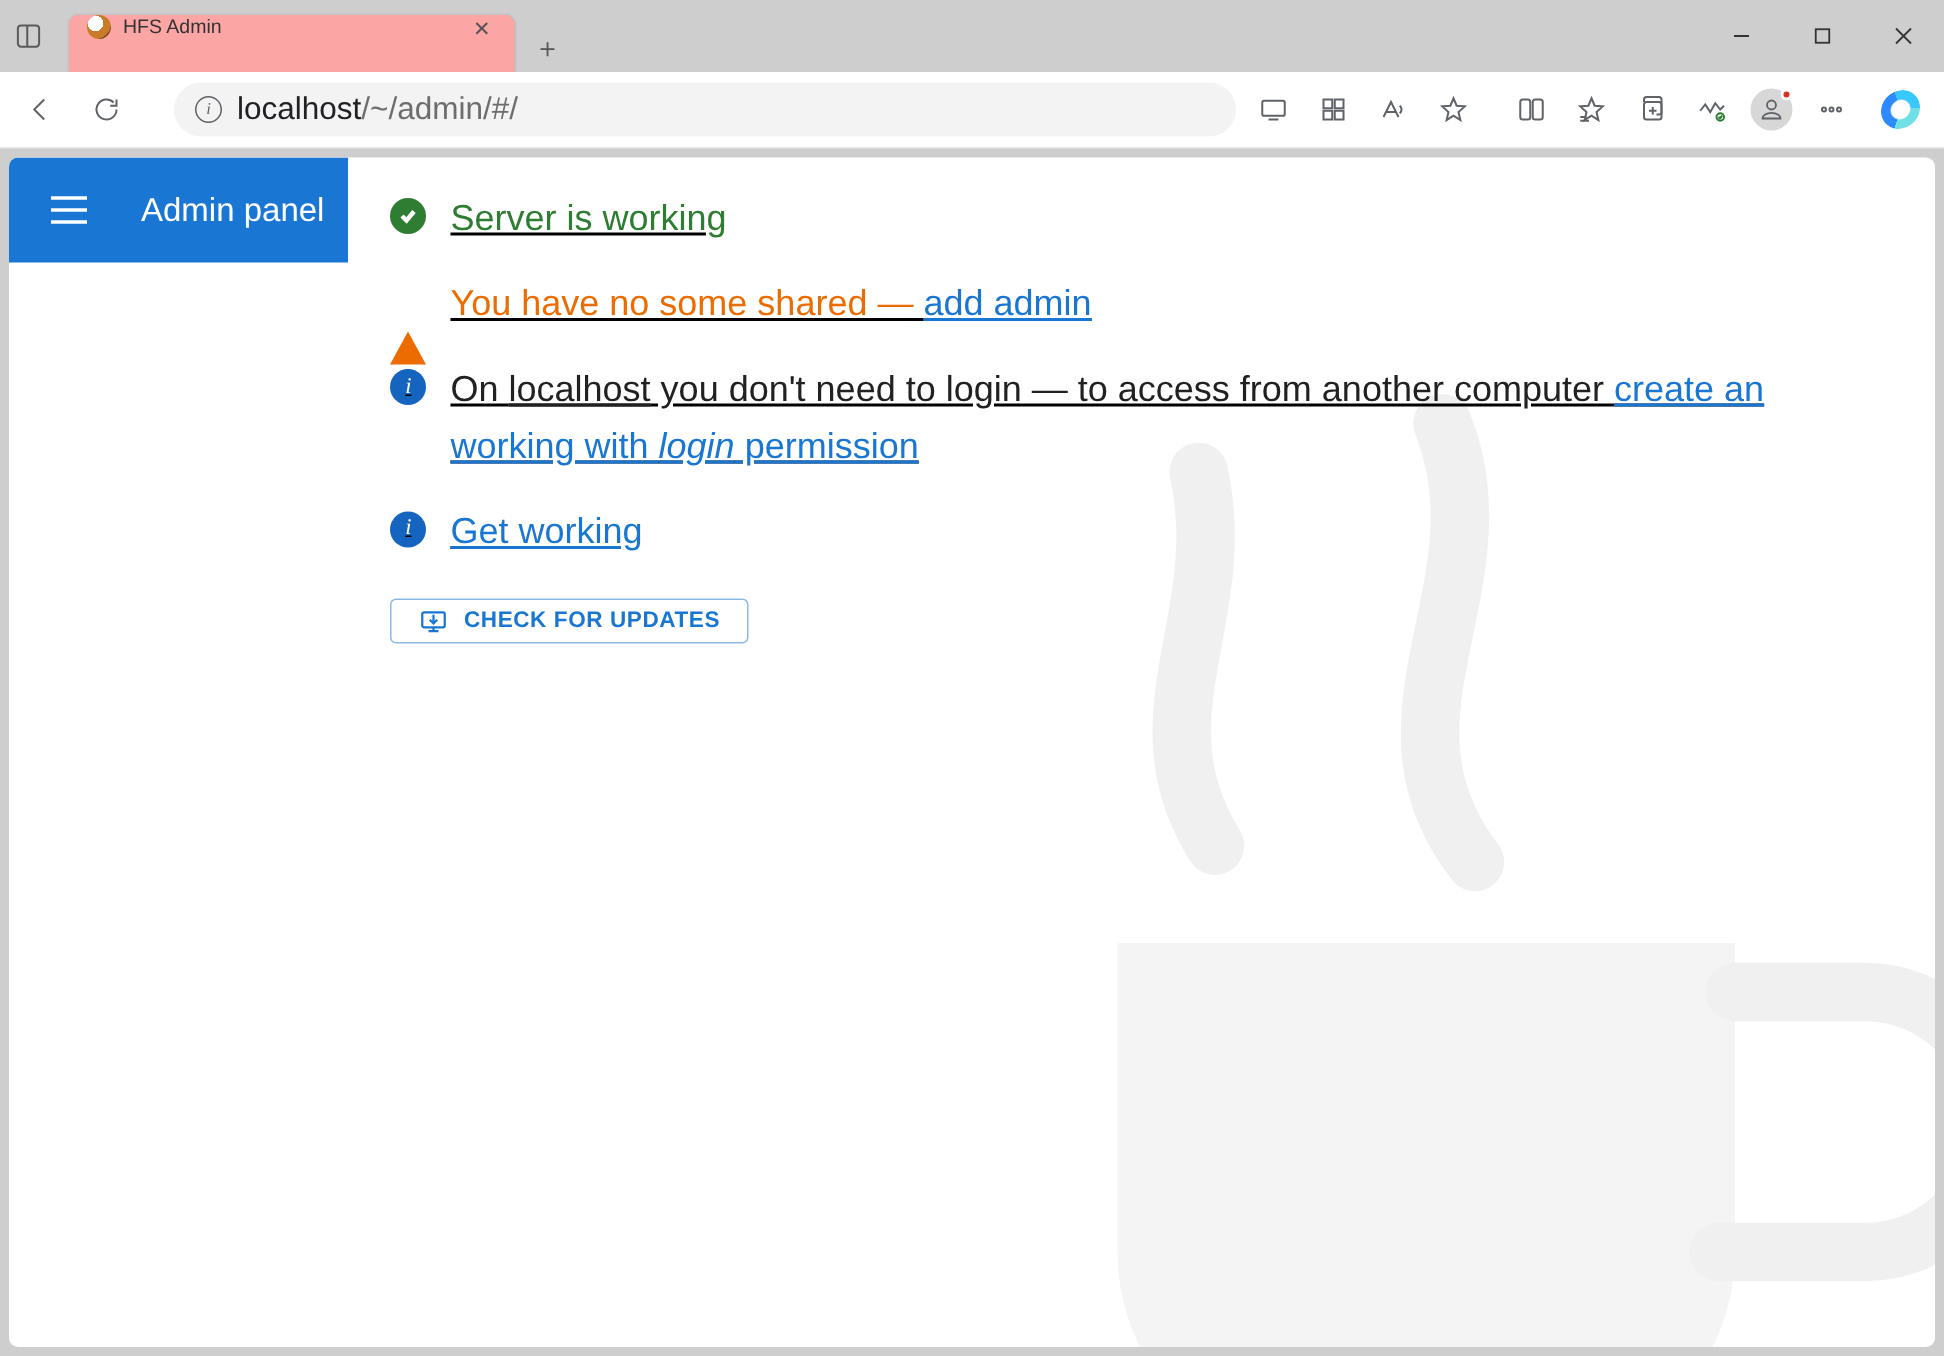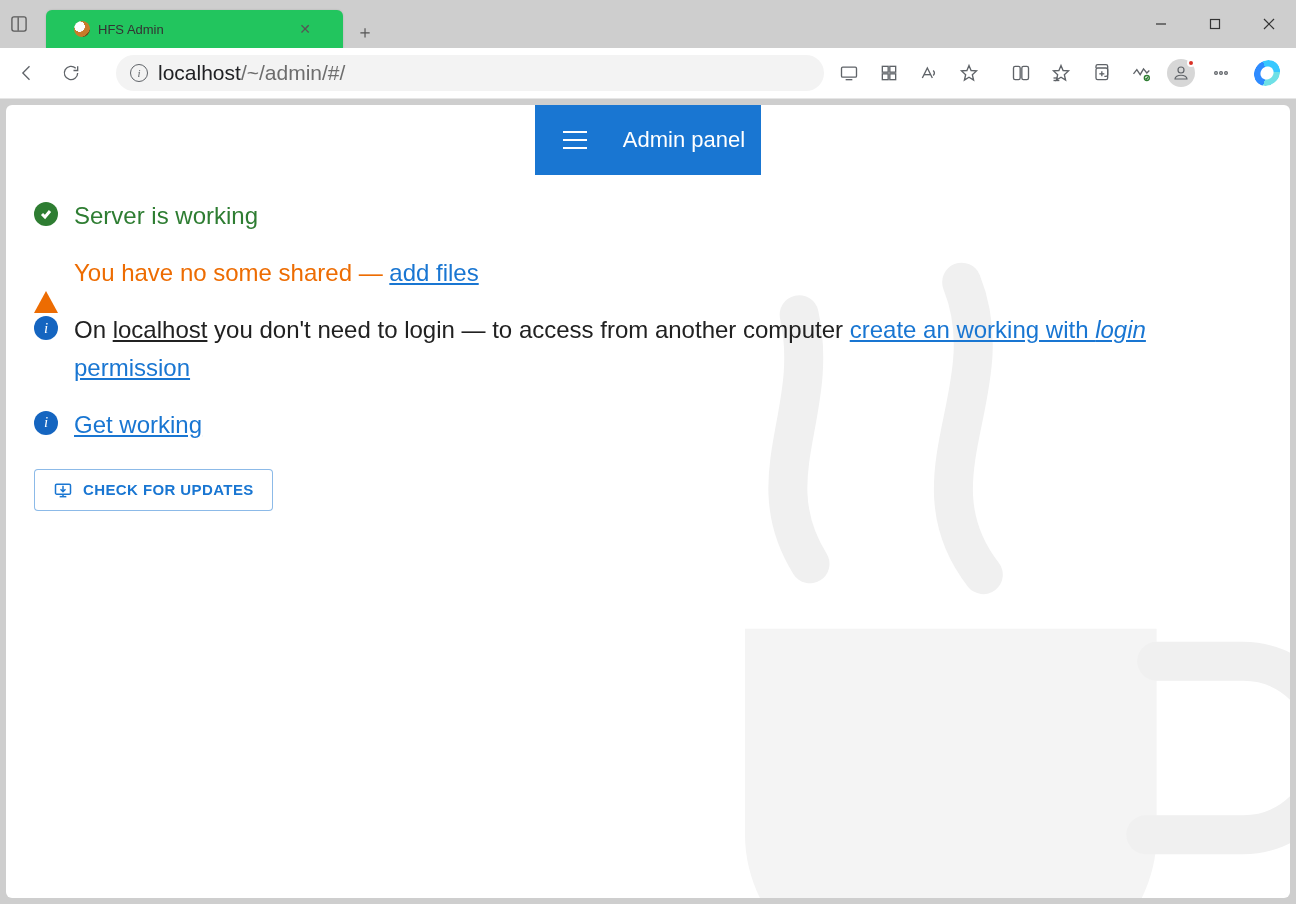--- a/index.html
+++ b/index.html
@@ -3,21 +3,21 @@
   <meta charset="utf-8">
   <style>
     * { margin: 0; padding: 0; box-sizing: border-box; font-family: "Segoe UI", -apple-system, BlinkMacSystemFont, sans-serif; }
     html, body { width: 1296px; height: 904px; overflow: hidden; background: #cecece; }
 
     
     .window { width: 100%; height: 100%; display: flex; flex-direction: column; background: #cecece; }
     .titlebar { height: 48px; display: flex; align-items: center; background: #cecece; }
     .tab-manager { width: 48px; height: 48px; display:flex; align-items:center; justify-content:center; color:#5a5a5a; }
     .tab-strip { flex: 1; display: flex; align-items: flex-end; height: 48px; padding-top: 6px; }
-    .tab { width: 297px; height: 38px; background:#22c55e; border-radius:6px 6px 0 0; display:flex; align-items:center; padding:0 28px; gap:8px; font-size:13px; color:#333; box-shadow: 0 0 2px rgba(0,0,0,0.15); margin-left:8px; }
+    .tab { width: 297px; height: 38px; background:#fca5a5; border-radius:6px 6px 0 0; display:flex; align-items:flex-start; padding:0 12px; gap:8px; font-size:13px; color:#333; box-shadow: 0 0 2px rgba(0,0,0,0.15); margin-left:8px; }
     .tab .favicon { width:16px; height:16px; border-radius:50%; background:radial-gradient(circle at 35% 35%, #fff 0 35%, #c97b2a 36% 70%, #7a4b17 71% 100%); flex:0 0 16px; }
     .tab .tab-title { flex:1; white-space:nowrap; overflow:hidden; text-overflow:ellipsis; }
     .tab .close-x { color:#555; font-size:14px; line-height:1; padding:2px 4px; cursor:pointer; }
     .newtab { width:32px; height:32px; display:flex; align-items:center; justify-content:center; color:#555; font-size:18px; margin-left:6px; cursor:pointer; }
 
     .win-controls { display:flex; height:48px; }
     .win-btn { width:54px; height:48px; display:flex; align-items:center; justify-content:center; color:#333; font-size:13px; cursor:pointer; }
     .win-btn svg { stroke:#333; }
 
     .toolbar { height: 50px; background:#ffffff; display:flex; align-items:center; padding:0 8px; gap:6px; }
@@ -29,47 +29,47 @@
     .address .url .path { color:#6d6d6d; }
     .right-icons { display:flex; align-items:center; gap:2px; padding-right:4px; }
     .avatar { width:28px; height:28px; border-radius:50%; background:#d7d7d7; display:flex; align-items:center; justify-content:center; position:relative; }
     .avatar .dot { position:absolute; top:0; right:0; width:8px; height:8px; border-radius:50%; background:#d93025; border:2px solid #fff;}
     .copilot { width:34px; height:34px; border-radius:50%; display:flex;align-items:center;justify-content:center;}
     .copilot .swirl { width:26px;height:26px;border-radius:50%;background:conic-gradient(from 200deg,#2e8bff 0 40%, #38c8ff 40% 70%, #6fe0e6 70% 100%);
        -webkit-mask: radial-gradient(circle at 50% 50%, transparent 0 6px, #000 7px); mask: radial-gradient(circle at 50% 50%, transparent 0 6px, #000 7px); transform:skewX(-6deg) rotate(-8deg);}
 
     .divider-line { height:1px; background:#e6e6e6; }
     .content-area { flex:1; padding:6px 6px 6px 6px; }
-    .viewport { width:100%; height:100%; background:#ffffff; border-radius:6px; overflow:hidden; position:relative; display:flex; flex-direction:column;align-items:center; }
+    .viewport { width:100%; height:100%; background:#ffffff; border-radius:6px; overflow:hidden; position:relative; display:flex; flex-direction:row; }
 
     
     .app-bar { height:70px; background:#1976d2; color:#ffffff; display:flex; align-items:center; padding:0 16px; gap:24px; }
     .hamburger { width:48px; height:48px; display:flex; align-items:center; justify-content:center; cursor:pointer; }
     .hamburger svg line { stroke:#fff; stroke-width:2.2; }
     .app-title { font-size:22px; font-weight:500; }
 
-    .page-body { position:relative; flex:1; padding:22px 28px; overflow:hidden; }
+    .page-body { position:relative; flex:1; padding:22px 28px; overflow:hidden;text-decoration:underline; }
     .bg-cup { position:absolute; right:-40px; bottom:-30px; width:650px; height:700px; opacity:1; pointer-events:none; }
     .bg-cup svg path { fill:none; stroke:#f0f0f0; stroke-width:36; stroke-linecap:round; }
     .bg-cup svg .fill { fill:#f4f4f4; stroke:none;}
     .alert-row { display:flex; align-items:flex-start; gap:14px; font-size:24px; line-height:1.55; margin-bottom:20px; position:relative; z-index:1; }
     .alert-row .ico { width:26px; height:26px; flex:0 0 26px; margin-top:5px; }
     .alert-row.success { color:#2e7d32; }
     .alert-row.warn   { color:#ed6c02; }
     .alert-row.info   { color:#212121; }
     .alert-row .link { color:#1976d2; text-decoration:underline; cursor:pointer; }
     .alert-row .ul { text-decoration:underline; }
     .alert-row .em { font-style:italic; }
     .info-ico-circle { width:24px;height:24px;border-radius:50%;background:#1565c0;display:flex;align-items:center;justify-content:center;color:#fff;font-family:Georgia,serif;font-style:italic;font-size:15px;}
     .warn-ico { width:0;height:0;border-left:12px solid transparent;border-right:12px solid transparent;border-bottom:22px solid #ed6c02;position:relative;}
     .warn-ico:after{content:"!";position:absolute;left:-3px;top:4px;color:#fff;font-size:14px;font-weight:700;}
     .check-ico { width:24px;height:24px;border-radius:50%;background:#2e7d32;display:flex;align-items:center;justify-content:center;}
     .check-ico svg{stroke:#fff;stroke-width:3;fill:none;}
 
-    .update-btn { margin-top:6px; display:inline-flex; align-items:center; gap:10px; height:42px; padding:0 18px; border:1px solid rgba(25,118,210,0.5); border-radius:4px; color:#1976d2; font-size:15px; letter-spacing:0.4px; font-weight:600; cursor:pointer; background:#fff; position:relative; z-index:1;}
+    .update-btn { margin-top:6px; display:inline-flex; align-items:center; gap:10px; height:30px; padding:0 18px; border:1px solid rgba(25,118,210,0.5); border-radius:4px; color:#1976d2; font-size:15px; letter-spacing:0.4px; font-weight:600; cursor:pointer; background:#fff; position:relative; z-index:1;}
     .update-btn svg { stroke:#1976d2; fill:none; stroke-width:1.8;}
 
     
     .ic { width:20px; height:20px; }
   </style>
 </head>
 <body>
 
 <div class="window">
 
@@ -238,21 +238,21 @@
                   <path d="M3 7 L6 10 L11 4"></path>
                 </svg>
               </span>
             </span>
           <span>Server is working</span>
         </div>
 
         <div class="alert-row warn">
           <span class="ico"><span class="warn-ico"></span></span>
           <span>
-            <span>You have no some shared — </span><a class="link">add files</a>
+            <span>You have no some shared — </span><a class="link">add admin</a>
           </span>
         </div>
 
         <div class="alert-row info">
           <span class="ico">
               <span class="info-ico-circle">i</span>
             </span>
           <span>
             <span>On </span><span class="ul">localhost</span><span> you don't need to login — to access from another computer </span><a class="link"><span>create an working with </span><span class="em">login</span><span> permission</span></a>
           </span>

